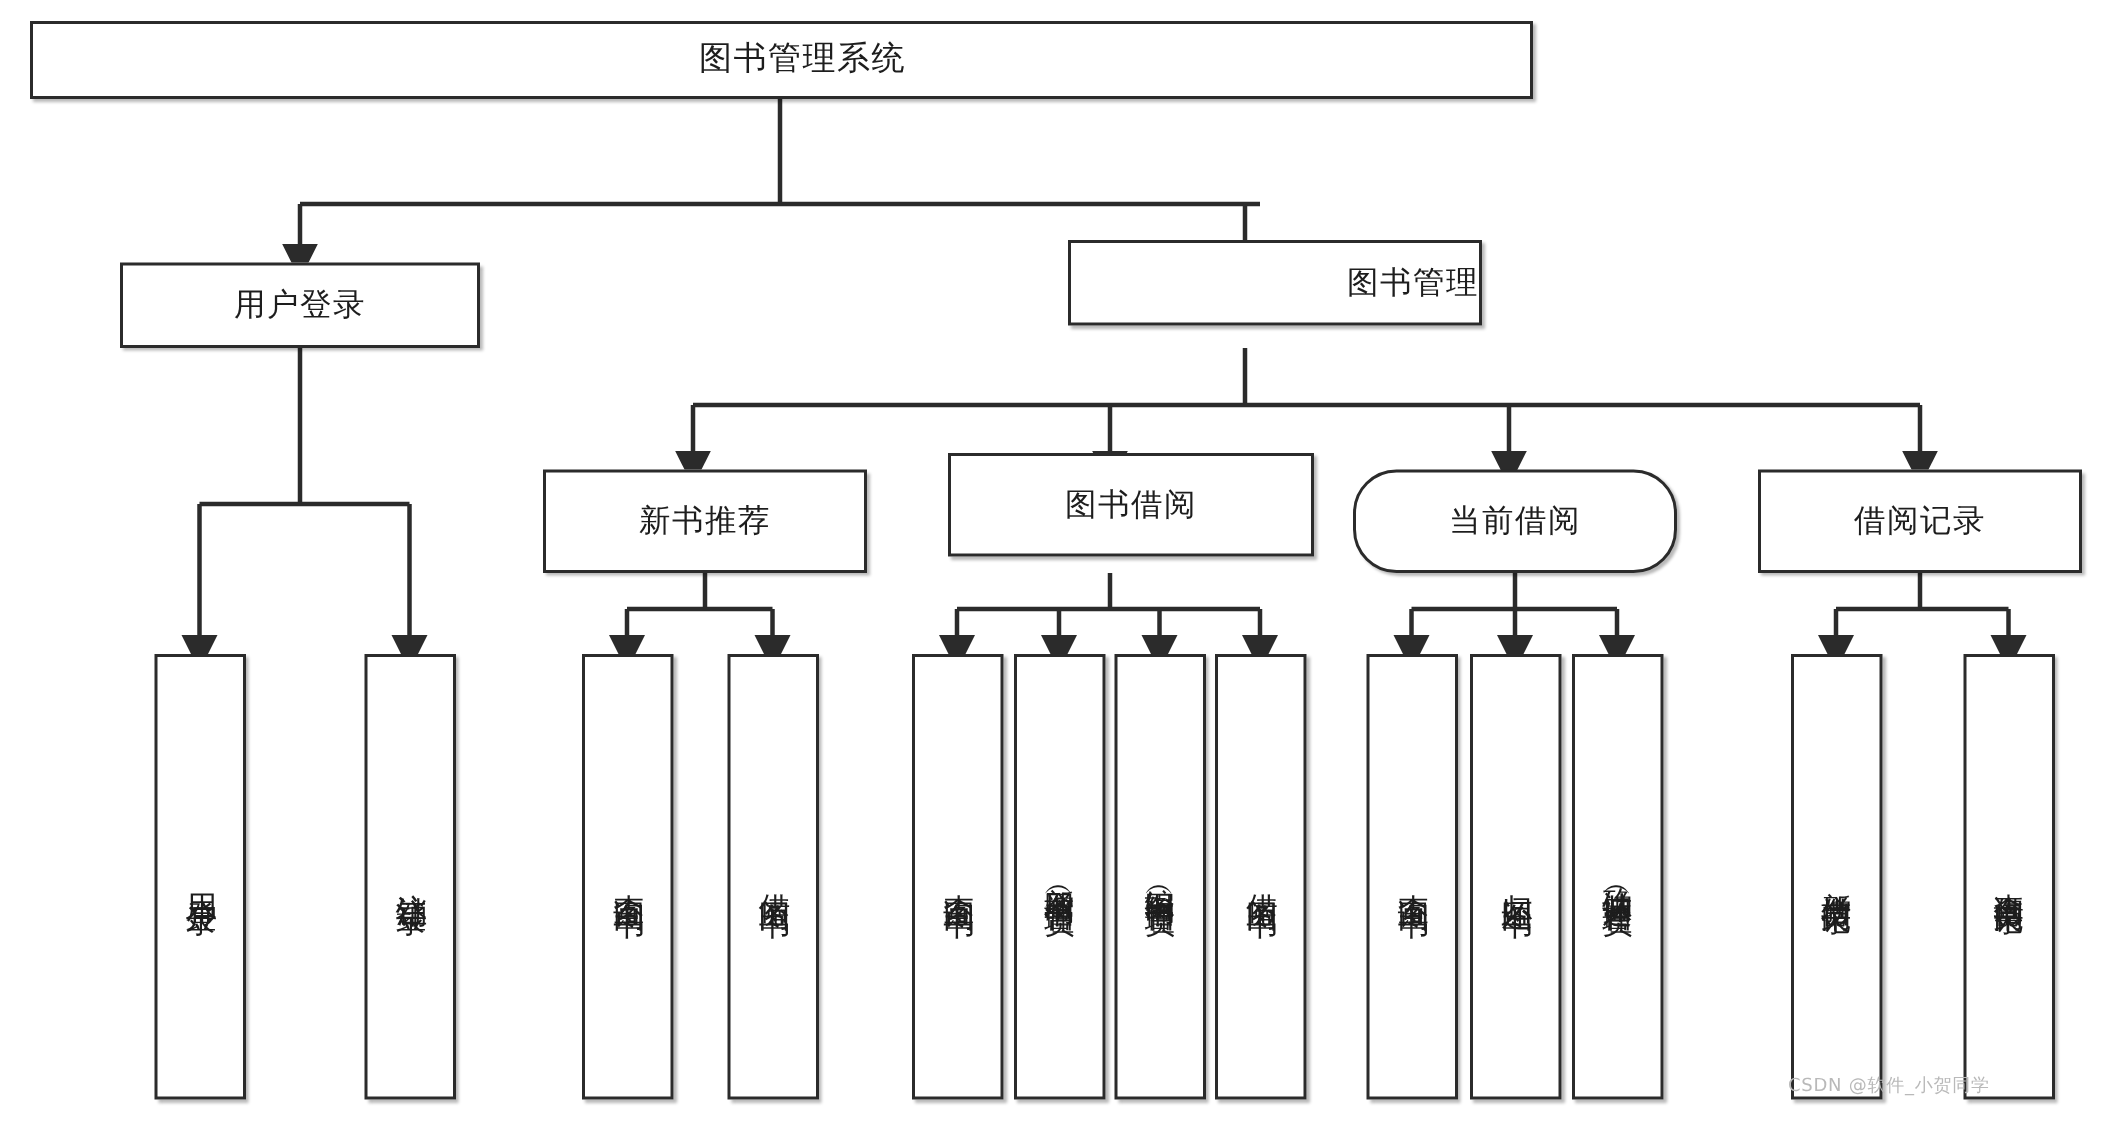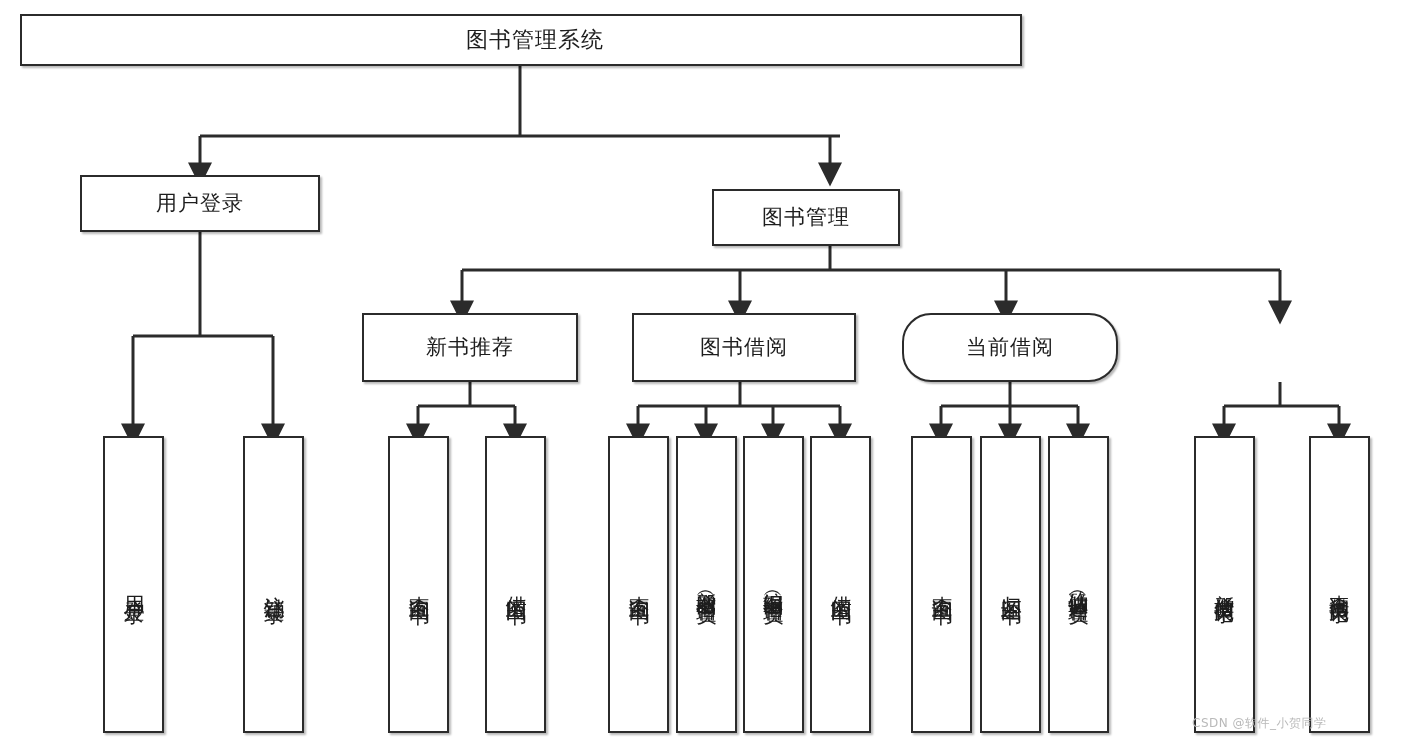--- a/index.html
+++ b/index.html
@@ -137,33 +137,36 @@
     </g>
   </svg>
 
   <div class="node h root" style="left:20px; top:14px; width:1002px; height:52px;">
     <span class="label">图书管理系统</span>
   </div>
 
   <div class="node h" style="left:80px; top:175px; width:240px; height:57px;">
     <span class="label">用户登录</span>
   </div>
-  <div class="node h" style="left:712px; top:189px; width:188px; height:57px;">
+  <div class="node h" style="left:712px; top:160px; width:276px; height:57px;justify-content:flex-end;">
     <span class="label">图书管理</span>
   </div>
 
   <div class="node h" style="left:362px; top:313px; width:216px; height:69px;justify-content:center;">
     <span class="label">新书推荐</span>
   </div>
-  <div class="node h" style="left:632px; top:313px; width:224px; height:69px;">
+  <div class="node h" style="left:632px; top:302px; width:244px; height:69px;">
     <span class="label">图书借阅</span>
   </div>
   <div class="node h" style="left:902px; top:313px; width:216px; height:69px;border-radius:29px;">
     <span class="label">当前借阅</span>
   </div>
+  <div class="node h" style="left:1172px; top:313px; width:216px; height:69px;">
+    <span class="label">借阅记录</span>
+  </div>
 
   <div class="node v" style="left:103px; top:436px; width:61px; height:297px;">
     <span class="label">用户登录</span>
   </div>
   <div class="node v" style="left:243px; top:436px; width:61px; height:297px;">
     <span class="label">注销登录</span>
   </div>
 
   <div class="node v" style="left:388px; top:436px; width:61px; height:297px;">
     <span class="label">查询图书</span>

